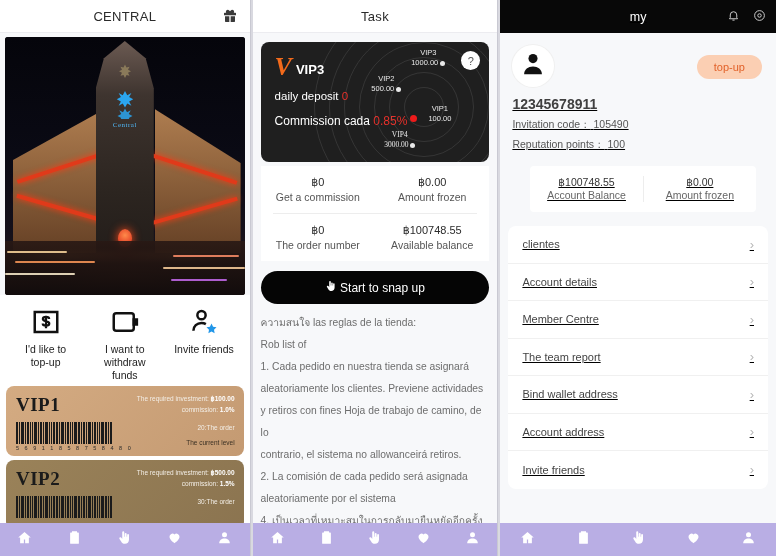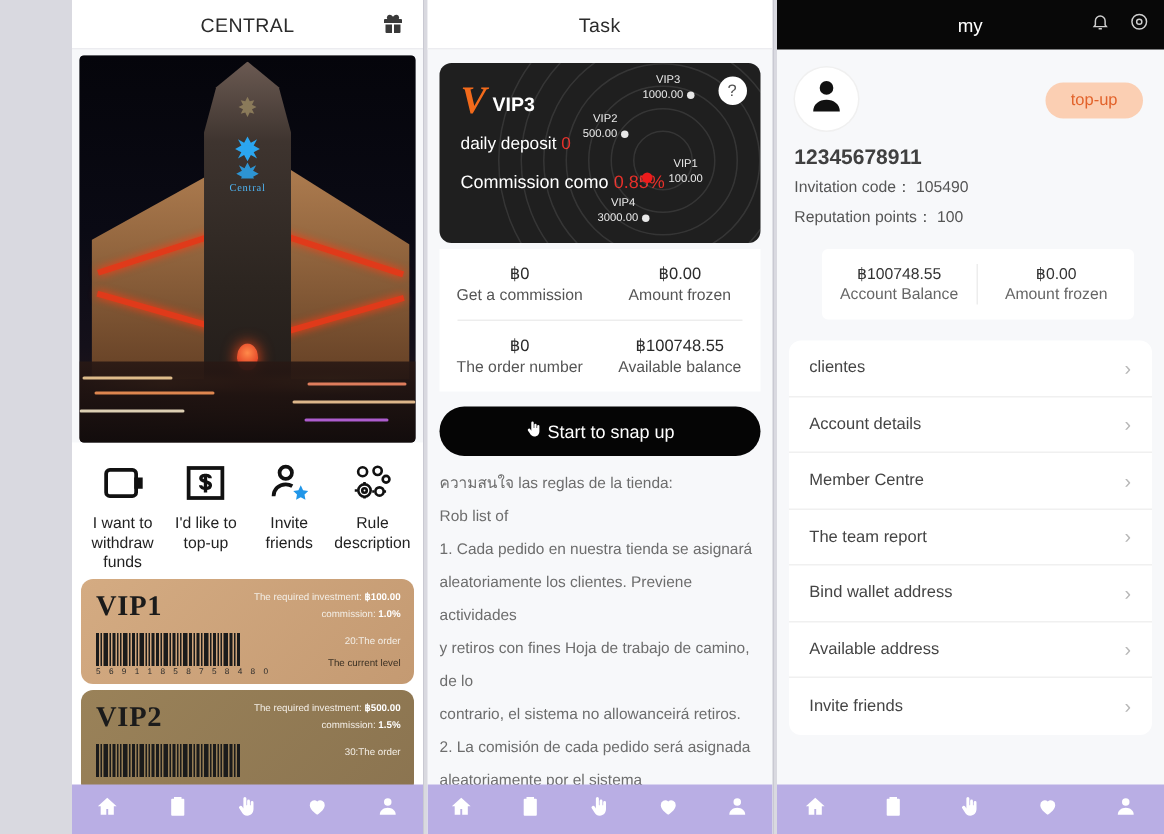--- a/index.html
+++ b/index.html
@@ -12,25 +12,24 @@
   .screens {
     display: flex;
     width: 776px; height: 556px;
     background: #d9d9e0;
   }
   .panel {
     position: relative;
     height: 556px;
     background: #f7f8fa;
     overflow: hidden;
-    margin-left: 48px;
   }
   .panel-1 { width: 260px; border-right: 1px solid #c9c9d2; }
   .panel-2 { width: 255px; border-right: 1px solid #c9c9d2; margin-left: 2px;}
-  .panel-3 { width: 286px; margin-left: 2px; }
+  .panel-3 { width: 286px; margin-left: 2px; text-decoration: underline; }
 
   
   .hdr-light {
     height: 33px; background: #ffffff;
     display: flex; align-items: center; justify-content: center;
     position: relative; border-bottom: 1px solid #ececf0;
   }
   .hdr-light .title { font-size: 13px; color: #2b2b2b; letter-spacing: .3px; }
   .hdr-light .right-ico {
     position: absolute; right: 12px; top: 50%; transform: translateY(-50%);
@@ -261,58 +260,44 @@
         <div class="streak" style="right:6px;top:14px;width:66px;background:#ff8f6a"></div>
         <div class="streak" style="right:0px;top:26px;width:82px;background:#ffd3a0"></div>
         <div class="streak" style="right:18px;top:38px;width:56px;background:#c86bf0"></div>
       </div>
     </div>
 
     <div class="quick-row">
       <div class="quick">
         <span class="ico">
           <svg viewBox="0 0 24 24" fill="none" stroke="currentColor" stroke-width="2">
+              <rect x="3" y="4" width="18" height="16"></rect>
+              <path d="M12 7v10M14.5 9.5c0-1-1.1-1.6-2.5-1.6s-2.5.6-2.5 1.6 1 1.4 2.5 1.8 2.6.8 2.6 1.9-1.2 1.7-2.6 1.7-2.6-.7-2.6-1.7" stroke-width="1.8"></path>
+            </svg>
+        </span>
+        <span class="lbl">I'd like to top-up</span>
+      </div>
+      <div class="quick">
+        <span class="ico">
+          <svg viewBox="0 0 24 24" fill="none" stroke="currentColor" stroke-width="2">
               <path d="M3 7a2 2 0 0 1 2-2h12a2 2 0 0 1 2 2v10a2 2 0 0 1-2 2H5a2 2 0 0 1-2-2z"></path>
               <path d="M19 10h2.5v4H19z" fill="currentColor"></path>
             </svg>
         </span>
         <span class="lbl">I want to withdraw funds</span>
-      </div>
-      <div class="quick">
-        <span class="ico">
-          <svg viewBox="0 0 24 24" fill="none" stroke="currentColor" stroke-width="2">
-              <rect x="3" y="4" width="18" height="16"></rect>
-              <path d="M12 7v10M14.5 9.5c0-1-1.1-1.6-2.5-1.6s-2.5.6-2.5 1.6 1 1.4 2.5 1.8 2.6.8 2.6 1.9-1.2 1.7-2.6 1.7-2.6-.7-2.6-1.7" stroke-width="1.8"></path>
-            </svg>
-        </span>
-        <span class="lbl">I'd like to top-up</span>
       </div>
       <div class="quick">
         <span class="ico">
           <svg viewBox="0 0 24 24" fill="none" stroke="currentColor" stroke-width="2">
               <circle cx="10" cy="6.5" r="3.3"></circle>
               <path d="M3.5 19c0-3.6 2.9-6.3 6.5-6.3 1.3 0 2.5.35 3.5.95"></path>
               <path d="M18 13.2l1.25 2.6 2.75.4-2 1.95.5 2.75-2.5-1.35-2.5 1.35.5-2.75-2-1.95 2.75-.4z" fill="#2196e8" stroke="none"></path>
             </svg>
         </span>
         <span class="lbl">Invite friends</span>
-      </div>
-      <div class="quick">
-        <span class="ico">
-          <svg viewBox="0 0 24 24" fill="none" stroke="currentColor" stroke-width="1.4">
-              <circle cx="7" cy="6" r="2.4"></circle>
-              <circle cx="15" cy="5.5" r="2.2"></circle>
-              <circle cx="19.5" cy="10" r="1.8"></circle>
-              <circle cx="8" cy="16" r="3.3"></circle>
-              <circle cx="8" cy="16" r="1.2"></circle>
-              <circle cx="16" cy="16.5" r="2.2"></circle>
-              <path d="M8 11.5v1.5M8 19v1.3M4.2 16H2.8M13.2 16.5h-1.1M18.2 16.5h1.3"></path>
-            </svg>
-        </span>
-        <span class="lbl">Rule description</span>
       </div>
     </div>
 
 
     <div class="vip-list">
       <div class="vip-card vip-1">
         <div class="vip-name">VIP1</div>
         <div class="barcode">
           <i style="width:2px"></i>
             <i style="width:1px"></i>
@@ -458,36 +443,36 @@
         <div class="ring-lbl" style="right:88px; top:32px;">
           <span>VIP2</span><br>
           <span>500.00</span>
           <span class="dot"></span>
         </div>
         <div class="ring-lbl" style="right:38px; top:62px;">
           <span class="dot red" style="position:absolute;left:-18px;top:11px"></span>
           <span>VIP1</span><br>
           <span>100.00</span>
         </div>
-        <div class="ring-lbl" style="right:74px; top:88px;">
+        <div class="ring-lbl" style="right:74px; top:88px;font-family:Liberation Serif, serif;">
           <span>VIP4</span><br>
           <span>3000.00</span>
           <span class="dot"></span>
         </div>
 
         <div class="vrow">
           <span class="vlogo">V</span>
           <span class="vname">VIP3</span>
         </div>
         <div class="dk-line">
           <span>daily deposit</span>
           <span class="val">0</span>
         </div>
         <div class="dk-line big">
-          <span>Commission como</span>
+          <span>Commission cada</span>
           <span class="val">0.85%</span>
         </div>
       </div>
 
       <div class="stats">
         <div class="stat-row">
           <div class="stat">
             <div class="v">฿0</div>
             <div class="k">Get a commission</div>
           </div>
@@ -618,21 +603,21 @@
       </div>
       <div class="menu-item">
         <span>The team report</span>
         <span class="chev">›</span>
       </div>
       <div class="menu-item">
         <span>Bind wallet address</span>
         <span class="chev">›</span>
       </div>
       <div class="menu-item">
-        <span>Available address</span>
+        <span>Account address</span>
         <span class="chev">›</span>
       </div>
       <div class="menu-item">
         <span>Invite friends</span>
         <span class="chev">›</span>
       </div>
     </div>
 
     <div class="tabbar">
       <span><svg viewBox="0 0 24 24" fill="currentColor">

